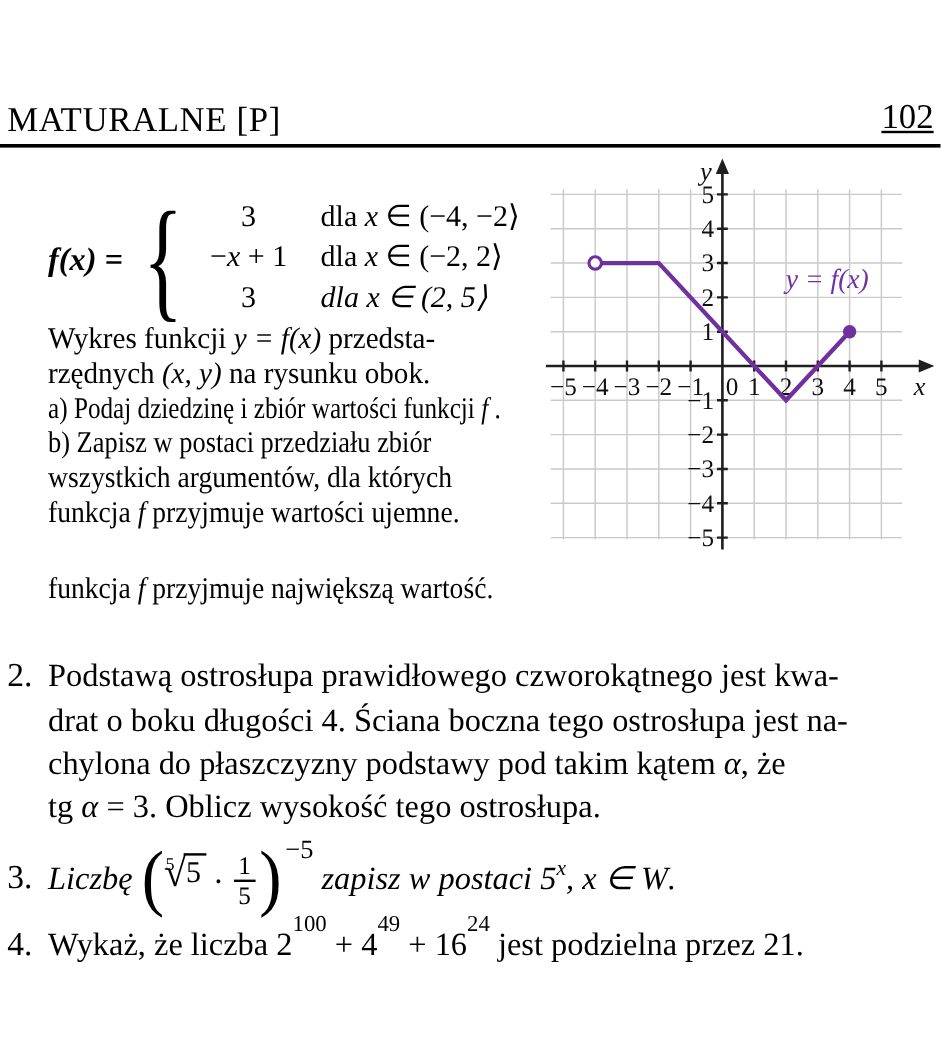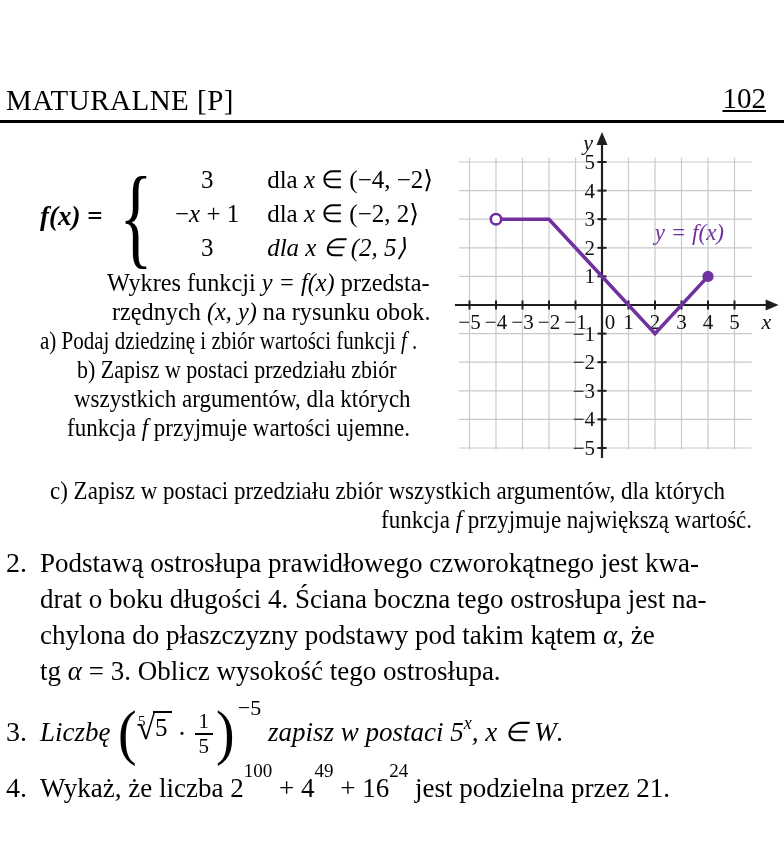--- a/index.html
+++ b/index.html
@@ -1,39 +1,39 @@
 <!DOCTYPE html>
 <html><head>
 <meta charset="utf-8">
 <style>
   html,body{margin:0;padding:0;background:#fff;}
   #page{position:relative;width:784px;height:865px;background:#ffffff;
         font-family:"Liberation Serif",serif;color:#000;overflow:hidden;margin-top:40px;}
 
   
   .hdr-title{position:absolute;left:6px;top:44px;font-size:29px;letter-spacing:.5px;}
-  .hdr-page{position:absolute;right:18px;top:42px;font-size:29px;text-decoration:underline;}
+  .hdr-page{position:absolute;right:6px;top:42px;font-size:29px;text-decoration:underline;}
   .hdr-rule{position:absolute;left:0;top:80px;width:784px;height:3px;background:#000;}
 
   .num{display:inline-block;width:34px;font-size:28px;}
   i{font-style:italic;}
 
   
   .p1-intro{position:absolute;left:6px;top:92px;font-size:27px;white-space:pre;}
   .pw{position:absolute;left:40px;top:124px;display:flex;align-items:center;height:104px;}
   .pw-f{font-size:27px;white-space:pre;font-weight:bold;}
   .pw-brace{font-size:112px;line-height:104px;transform:scaleX(.62);transform-origin:50% 50%;
             margin:0 -8px 0 0;font-weight:400;}
   .pw-rows{display:flex;flex-direction:column;margin-left:2px;}
   .pw-row{display:flex;align-items:baseline;height:34px;font-size:25px;}
   .pw-val{width:100px;text-align:center;white-space:pre;}
   .pw-cond{margin-left:10px;white-space:pre;}
 
   .p1-text{position:absolute;left:40px;top:228px;width:400px;font-size:25px;line-height:29px;}
-  .tl{white-space:nowrap;height:29px;text-align:right;}
+  .tl{white-space:nowrap;height:29px;}
   .sx{display:inline-block;transform-origin:0 50%;white-space:pre;}
   .sx97{transform:scaleX(.97);}
   .sx92{transform:scaleX(.92);}
   .sx88{transform:scaleX(.88);}
   .sx84{transform:scaleX(.84);}
 
   .p1c{position:absolute;left:40px;top:436px;width:744px;font-size:25px;line-height:29px;}
 
   
   .p2{position:absolute;left:6px;top:505px;width:778px;font-size:27px;line-height:36px;}
@@ -96,21 +96,20 @@
   <div class="p1-text">
     <div class="tl"><span class="sx sx97"><span>Wykres funkcji </span><i>y = f(x)</i><span> przedsta-</span></span></div>
     <div class="tl"><span class="sx sx97"><span>rzędnych </span><i>(x, y)</i><span> na rysunku obok.</span></span></div>
     <div class="tl"><span class="sx sx84"><span>a) Podaj dziedzinę i zbiór wartości funkcji </span><i>f</i><span> .</span></span></div>
     <div class="tl"><span class="sx sx88">b) Zapisz w postaci przedziału zbiór</span></div>
     <div class="tl"><span class="sx sx92">wszystkich argumentów, dla których</span></div>
     <div class="tl"><span class="sx sx92"><span>funkcja </span><i>f</i><span> przyjmuje wartości ujemne.</span></span></div>
   </div>
 
   <div class="p1c">
-    <div class="tl"><span class="sx sx92">c) Zapisz w postaci przedziału zbiór wszystkich argumentów, dla których</span></div>
     <div class="tl"><span class="sx sx92"><span>funkcja </span><i>f</i><span> przyjmuje największą wartość.</span></span></div>
   </div>
 
   <div class="p2">
     <div class="p2line"><span class="num">2.</span><span>Podstawą ostrosłupa prawidłowego czworokątnego jest kwa-</span></div>
     <div class="p2line cont"><span>drat o boku długości 4. Ściana boczna tego ostrosłupa jest na-</span></div>
     <div class="p2line cont"><span>chylona do płaszczyzny podstawy pod takim kątem </span><i>α</i><span>, że</span></div>
     <div class="p2line cont"><span>tg </span><i>α</i><span> = 3. Oblicz wysokość tego ostrosłupa.</span></div>
   </div>
 

